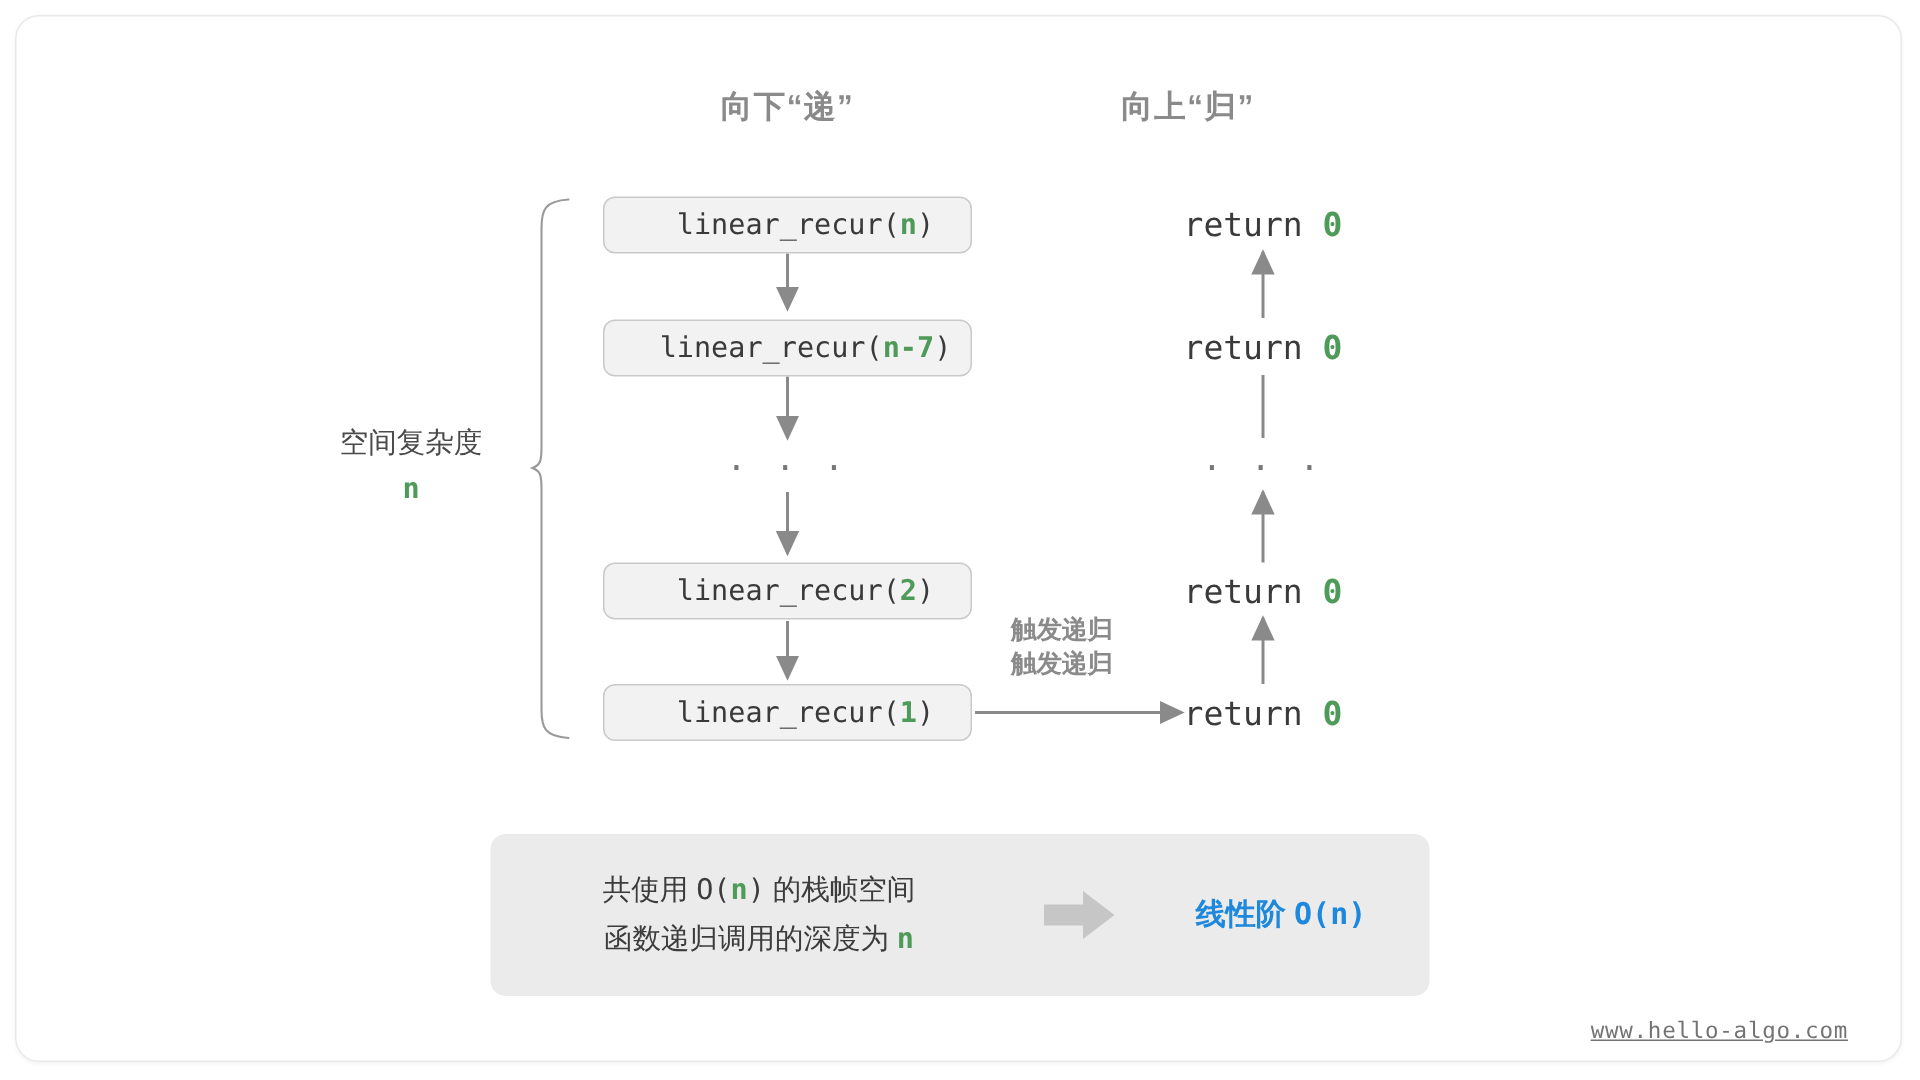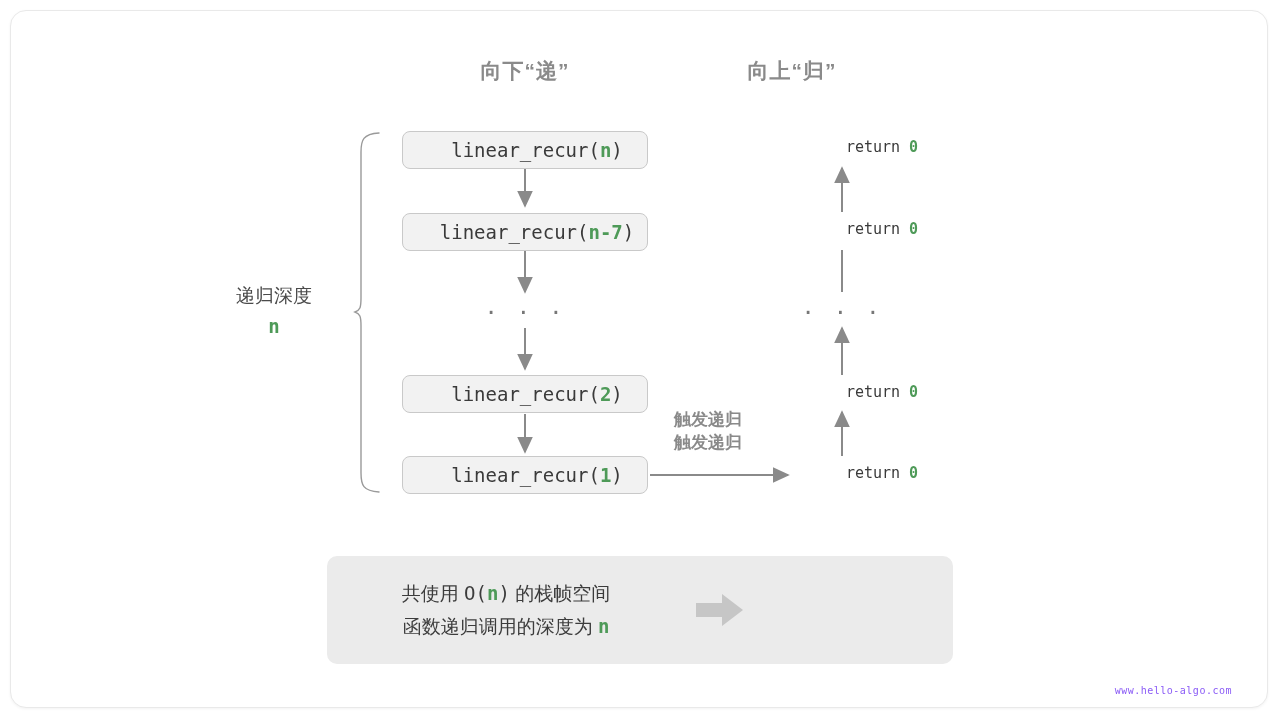--- a/index.html
+++ b/index.html
@@ -62,24 +62,23 @@
     letter-spacing: 0px;
     padding-left: 24px;
   }
   .grn { color: #4e9a58; font-weight: bold; }
 
   
   .retlbl {
     position: absolute;
     transform: translateX(-50%);
     font-family: "DejaVu Sans Mono", "Liberation Mono", monospace;
-    font-size: 15px;
+    font-size: 22px;
     color: #3a3a3a;
     white-space: nowrap;
-    margin-left: 40px;
   }
 
   
   .dots {
     position: absolute;
     transform: translateX(-50%);
     font-family: "DejaVu Sans Mono", "Liberation Mono", monospace;
     font-size: 22px;
     color: #777777;
     letter-spacing: 3px;
@@ -170,24 +169,25 @@
     color: #1e88dc;
     line-height: 33px;
   }
   .mono { font-family: "DejaVu Sans Mono", "Liberation Mono", monospace; }
 
   #watermark {
     position: absolute;
     right: 48px;
     bottom: 24px;
     font-family: "DejaVu Sans Mono", "Liberation Mono", monospace;
-    font-size: 10px;
-    color: #8b5cf6;
+    font-size: 15px;
+    color: #737373;
     letter-spacing: 0.5px;
     white-space: nowrap;
+    text-decoration: underline;
   }
 </style>
 </head>
 <body>
 
 <div id="stage">
   <div id="card"></div>
 
   <svg class="overlay" viewBox="0 0 1280 720">
     <defs>
@@ -214,21 +214,21 @@
     <line x1="842" y1="212" x2="842" y2="168" stroke="#8a8a8a" stroke-width="2" marker-end="url(#ah)"></line>
     <line x1="842" y1="292" x2="842" y2="250" stroke="#8a8a8a" stroke-width="2"></line>
     <line x1="842" y1="375" x2="842" y2="328" stroke="#8a8a8a" stroke-width="2" marker-end="url(#ah)"></line>
     <line x1="842" y1="456" x2="842" y2="412" stroke="#8a8a8a" stroke-width="2" marker-end="url(#ah)"></line>
   </svg>
 
   <div class="hdr" style="left:525px; top:57px;">向下“递”</div>
   <div class="hdr" style="left:792px; top:57px;">向上“归”</div>
 
   <div class="depth" style="left:274px; top:281px;">
-    <div class="l1">递归深度</div>
+    <div class="l1">空间复杂度</div>
     <div class="l2">n</div>
   </div>
 
   <div class="callbox" style="left:525px; top:131px;">
     <span>linear_recur(</span>
       <span class="grn">n</span>
       <span>)</span>
   </div>
   <div class="callbox" style="left:525px; top:213px;">
     <span>linear_recur(</span>
@@ -275,17 +275,18 @@
     <div id="sum-left">
       <div><span>共使用 </span><span class="mono">O(</span><span class="grn mono">n</span><span class="mono">)</span><span> 的栈帧空间</span></div>
       <div><span>函数递归调用的深度为 </span><span class="grn mono">n</span></div>
     </div>
     <div id="sum-arrow">
       <svg width="48" height="34" viewBox="0 0 48 34">
         <path d="M0,10 L26,10 L26,1 L47,17 L26,33 L26,24 L0,24 Z" fill="#c6c6c6"></path>
       </svg>
     </div>
     <div id="sum-right">
+      <div class="r2"><span>线性阶 </span><span class="mono">O(n)</span></div>
     </div>
   </div>
 
   <div id="watermark">www.hello-algo.com</div>
 </div>
 
 </body></html>

